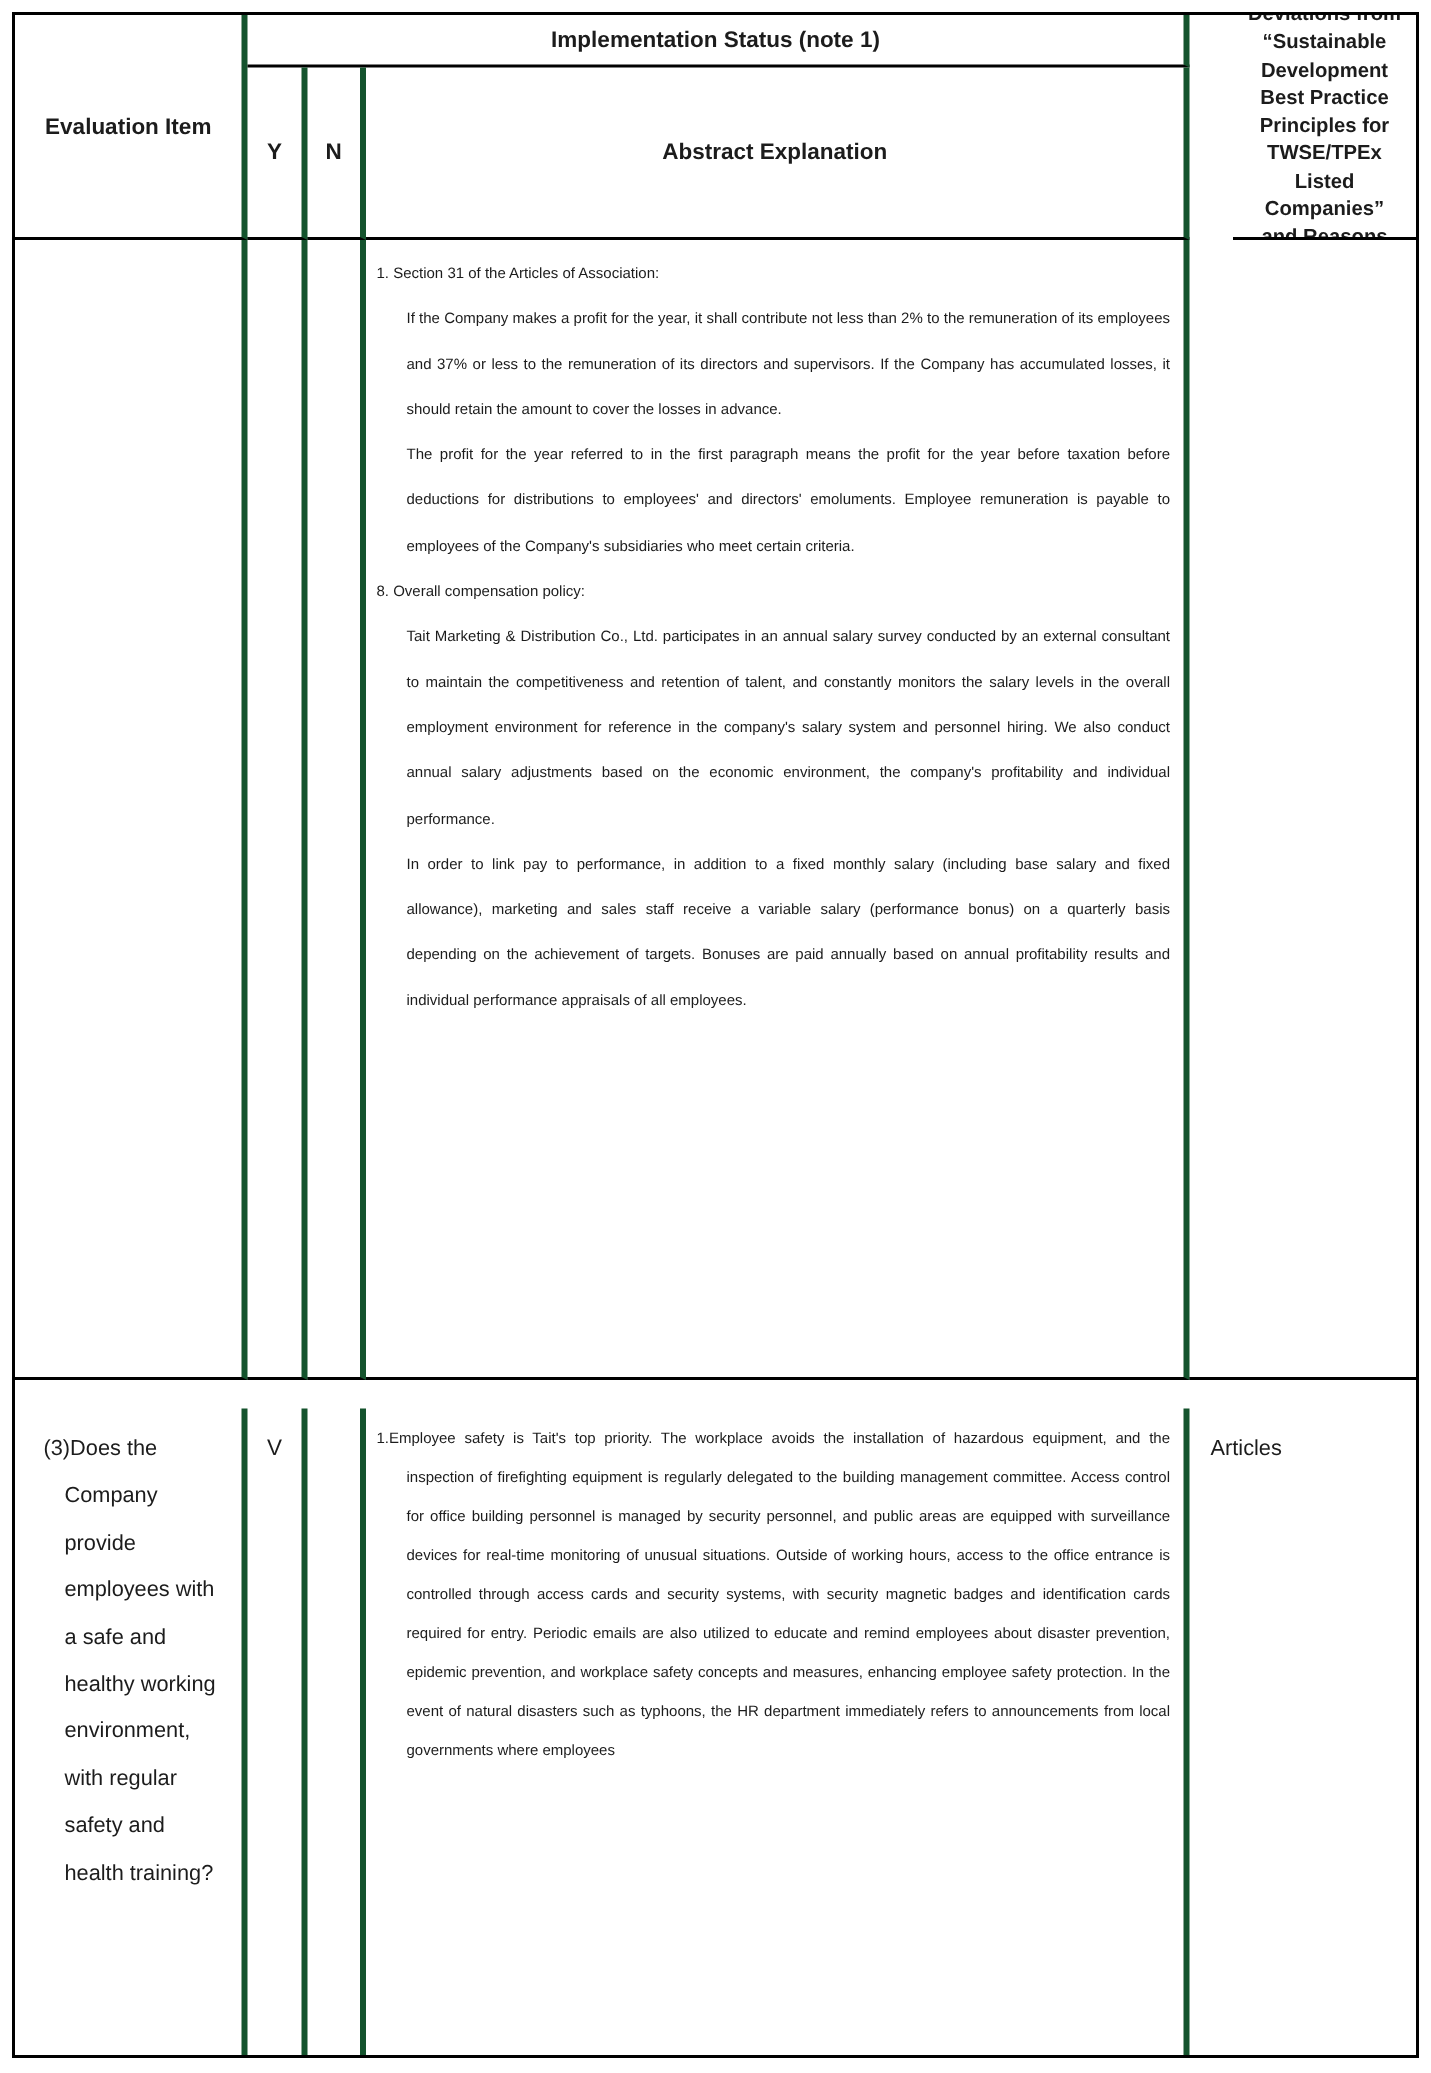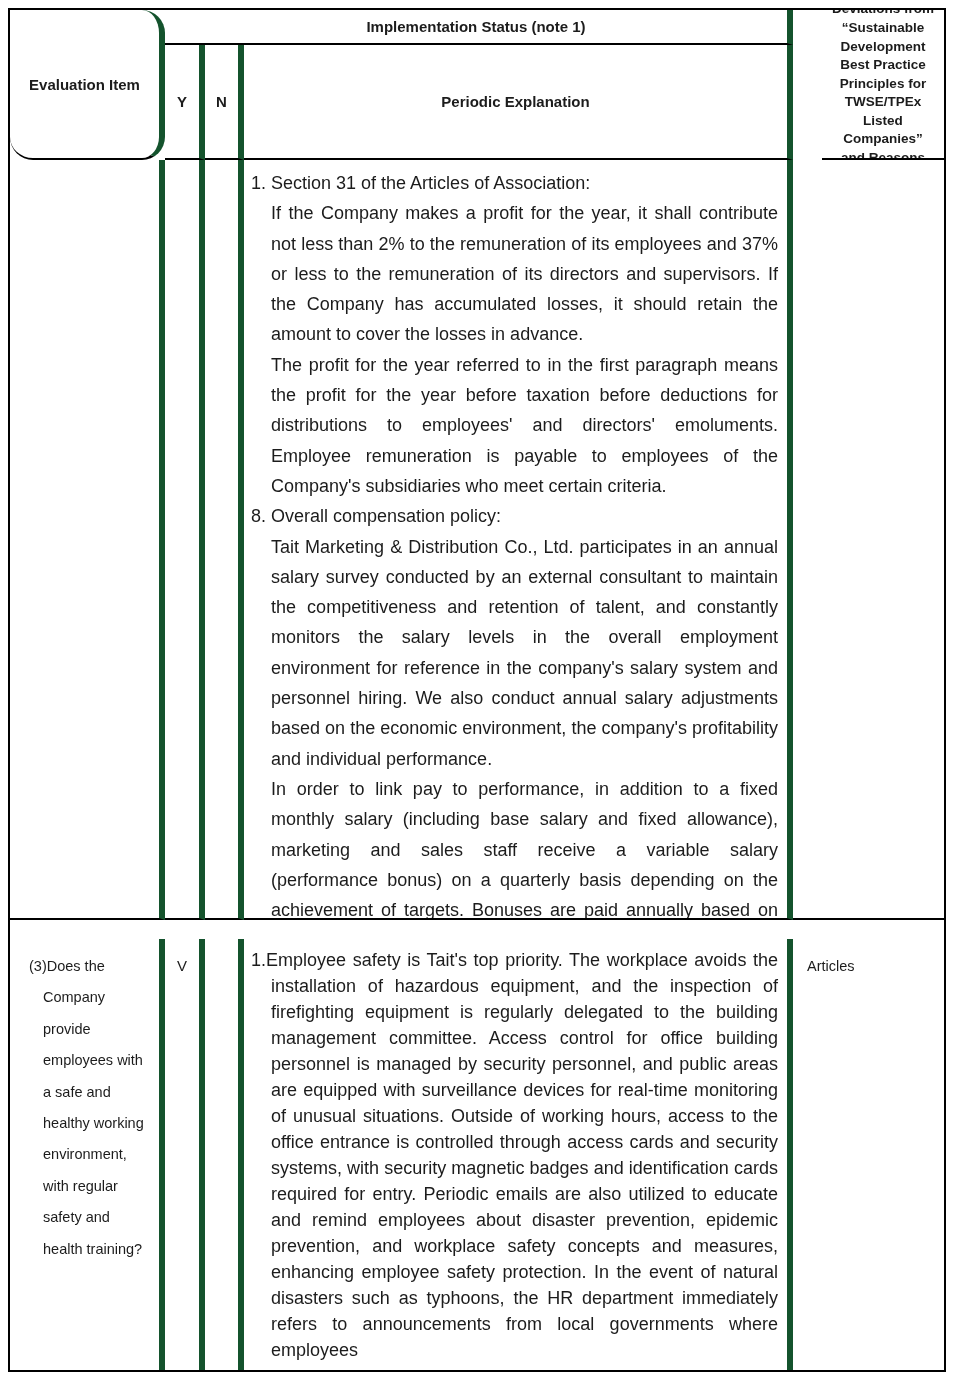--- a/index.html
+++ b/index.html
@@ -21,58 +21,58 @@
     box-sizing: border-box;
     border: 2px solid #000;
     background: #fff;
     display: grid;
     grid-template-columns: 155px 40px 39px 549px 151px;
     grid-template-rows: 35px 115px 760px auto;
     overflow: hidden;
   }
   .cell {
     box-sizing: border-box;
-    border-right: 6px solid #14532d;
+    border-right: 4px solid #14532d;
     border-bottom: 2px solid #000;
     overflow: hidden;
   }
   .cell.last-col { border-right: none; }
   .cell.last-row { border-bottom: none; margin-top: 19px; }
   .hdr {
     display: flex;
     align-items: center;
     justify-content: center;
     text-align: center;
     font-weight: bold;
     font-size: 15px;
   }
   .hdr-deviations {
     font-size: 13.5px;
     line-height: 18.6px;
     white-space: pre-line;
     padding: 0 2px;
   }
   
-  .cell-eval-hdr   { grid-column: 1; grid-row: 1 / 3; border-radius: 23px; }
+  .cell-eval-hdr   { grid-column: 1; grid-row: 1 / 3; }
   .cell-impl-hdr   { grid-column: 2 / 5; grid-row: 1; }
   .cell-y-hdr      { grid-column: 2; grid-row: 2; }
   .cell-n-hdr      { grid-column: 3; grid-row: 2; }
   .cell-abs-hdr    { grid-column: 4; grid-row: 2; }
   .cell-dev-hdr    { grid-column: 5; grid-row: 1 / 3; margin-left: 29px; }
   
   .r1 { grid-row: 3; }
   .r2 { grid-row: 4; }
   .col1 { grid-column: 1; }
   .col2 { grid-column: 2; }
   .col3 { grid-column: 3; }
   .col4 { grid-column: 4; }
   .col5 { grid-column: 5; }
 
   .exp-cell {
-    font-size: 18px;
+    font-size: 10px;
     padding: 8px 9px 0 7px;
   }
   .r1.exp-cell { line-height: 30.3px; }
   .r2.exp-cell { line-height: 26px; }
   .exp-item {
     padding-left: 20px;
     text-indent: -20px;
     text-align: justify;
   }
   .exp-para {
@@ -104,21 +104,21 @@
 <div class="doc-table">
 
   <div class="cell hdr cell-eval-hdr">Evaluation Item</div>
 
   <div class="cell hdr cell-impl-hdr">Implementation Status (note 1)</div>
 
   <div class="cell hdr cell-y-hdr">Y</div>
 
   <div class="cell hdr cell-n-hdr">N</div>
 
-  <div class="cell hdr cell-abs-hdr">Periodic Explanation</div>
+  <div class="cell hdr cell-abs-hdr">Abstract Explanation</div>
 
   <div class="cell hdr hdr-deviations cell-dev-hdr last-col">Deviations from
 “Sustainable
 Development
 Best Practice
 Principles for
 TWSE/TPEx Listed
 Companies”
 and Reasons</div>
 

